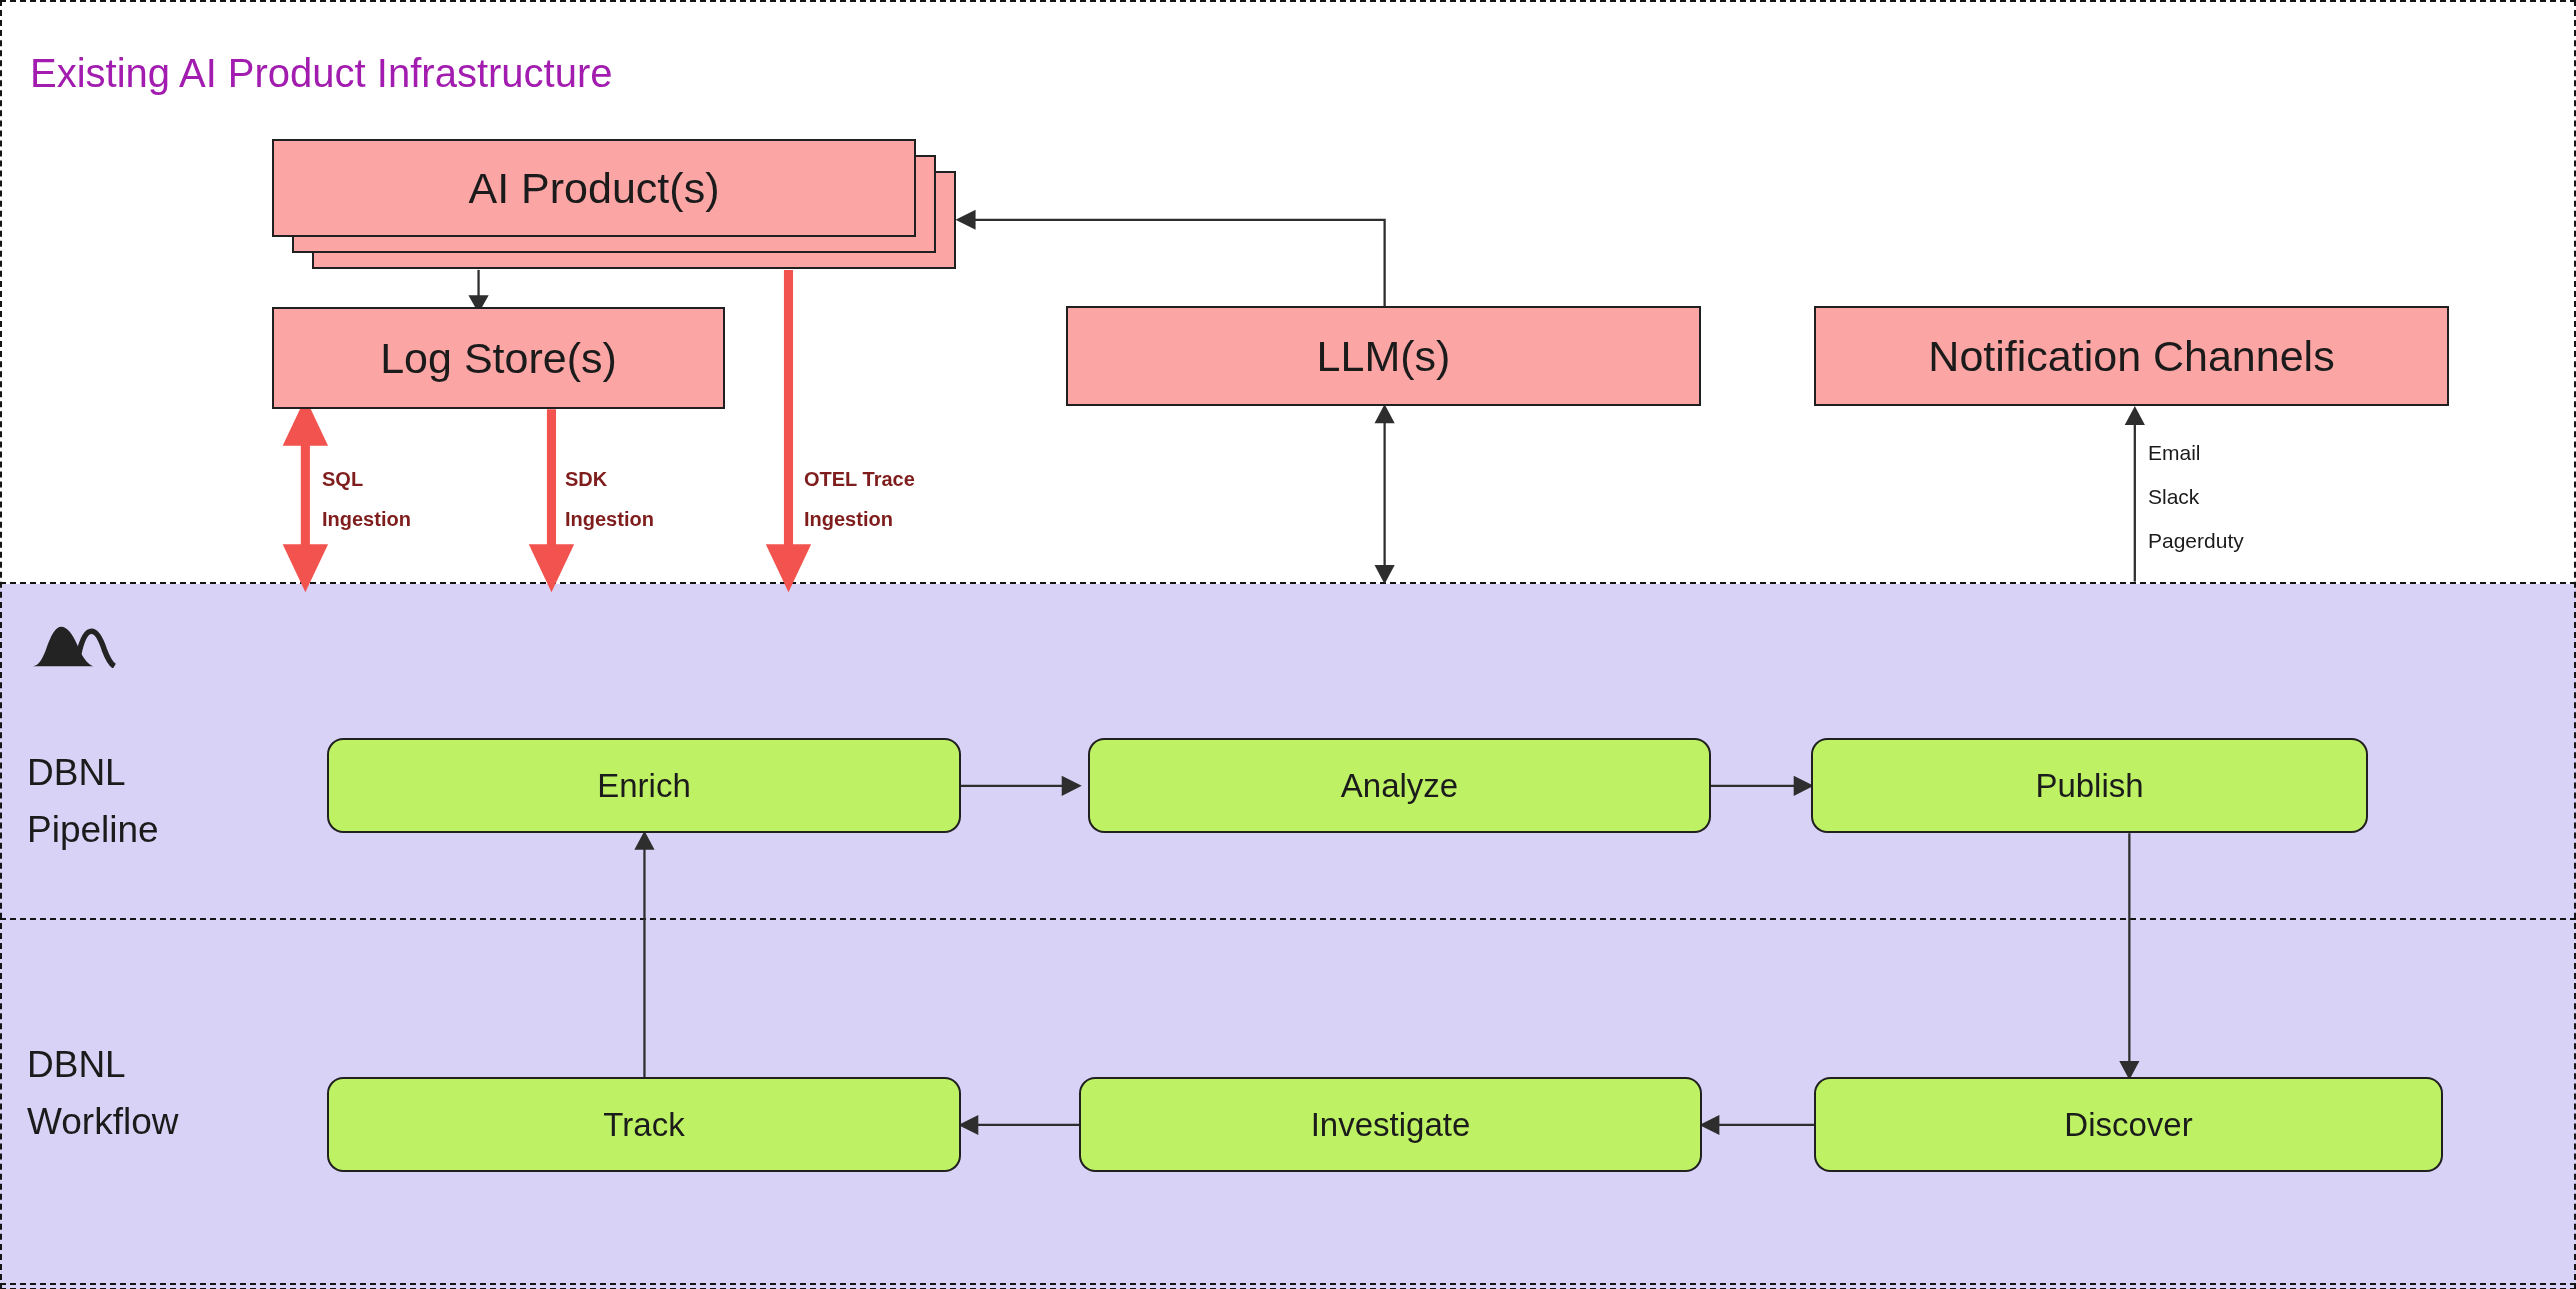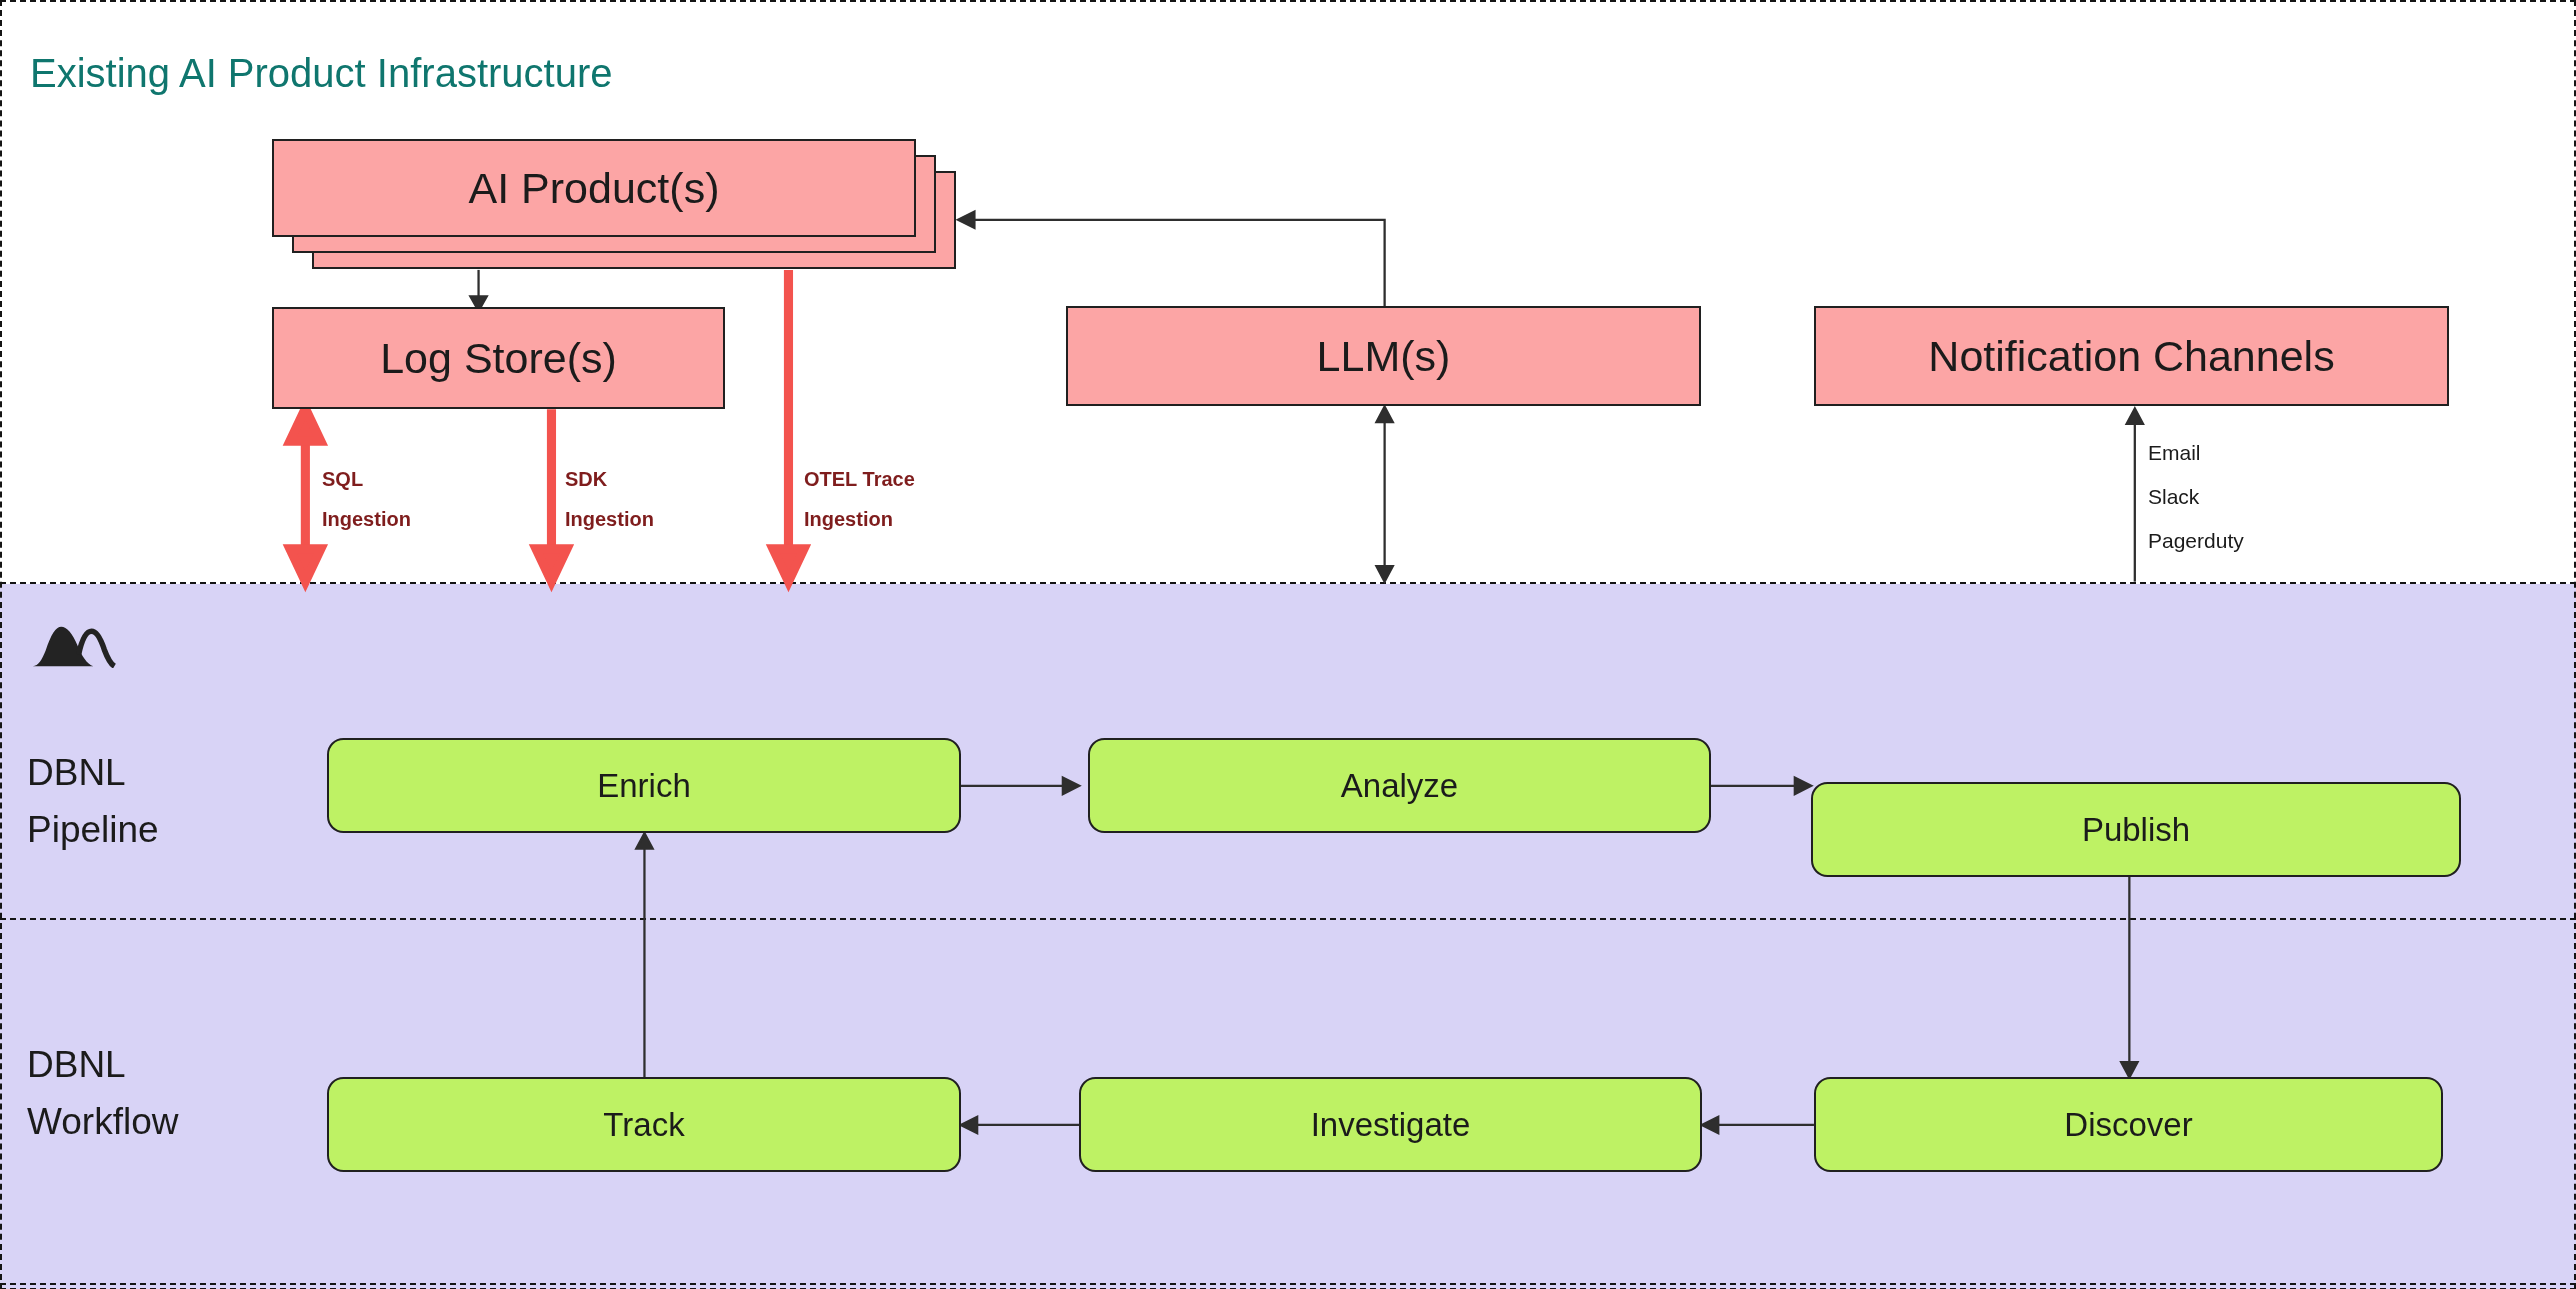--- a/index.html
+++ b/index.html
@@ -21,21 +21,21 @@
     font-size:43px;color:#1b1b1b;z-index:10;
   }
   .rbox{
     position:absolute;background:#bef264;border:2.7px solid #202020;box-sizing:border-box;
     border-radius:16.4px;height:95px;
     display:flex;align-items:center;justify-content:center;
     font-size:33px;color:#1b1b1b;z-index:10;
   }
   .title{
     position:absolute;left:30px;top:49px;
-    font-size:40px;line-height:49px;color:#0f766e;z-index:20;
+    font-size:40px;line-height:49px;color:#a21caf;z-index:20;
   }
   .ing-label{
     position:absolute;top:459px;
     font-size:20px;line-height:40px;font-weight:700;
     white-space:pre-line;color:#7f1d1d;z-index:20;
   }
   .notif-list{
     position:absolute;left:2148px;top:431px;
     font-size:21px;line-height:44px;white-space:pre-line;color:#1b1b1b;z-index:20;
   }
@@ -158,21 +158,21 @@
 
   <div class="side-label" style="top:744px;">DBNL
 Pipeline</div>
 
   <div class="rbox" style="left:327px;top:738px;width:634px;">
     <span>Enrich</span>
   </div>
   <div class="rbox" style="left:1079px;top:738px;width:623px;margin-left:9px;">
     <span>Analyze</span>
   </div>
-  <div class="rbox" style="left:1811px;top:738px;width:650px;margin-top:44px;">
+  <div class="rbox" style="left:1811px;top:738px;width:557px;">
     <span>Publish</span>
   </div>
 
   <div class="side-label" style="top:1036px;">DBNL
 Workflow</div>
 
   <div class="rbox" style="left:327px;top:1077px;width:634px;">
     <span>Track</span>
   </div>
   <div class="rbox" style="left:1079px;top:1077px;width:623px;">

